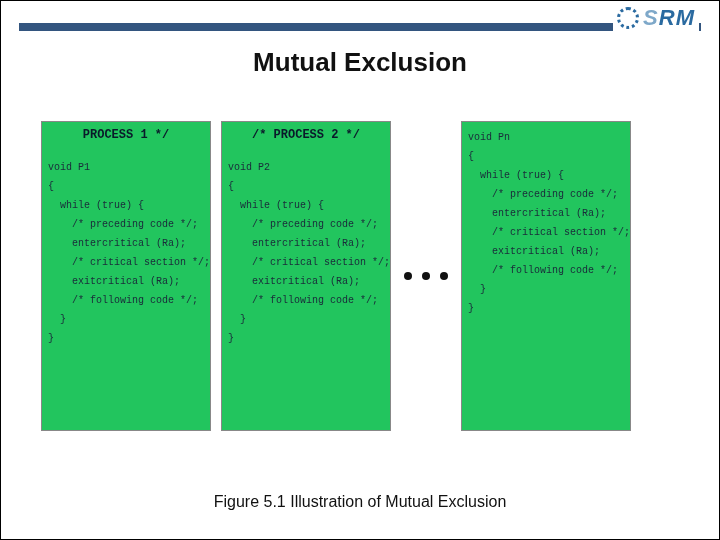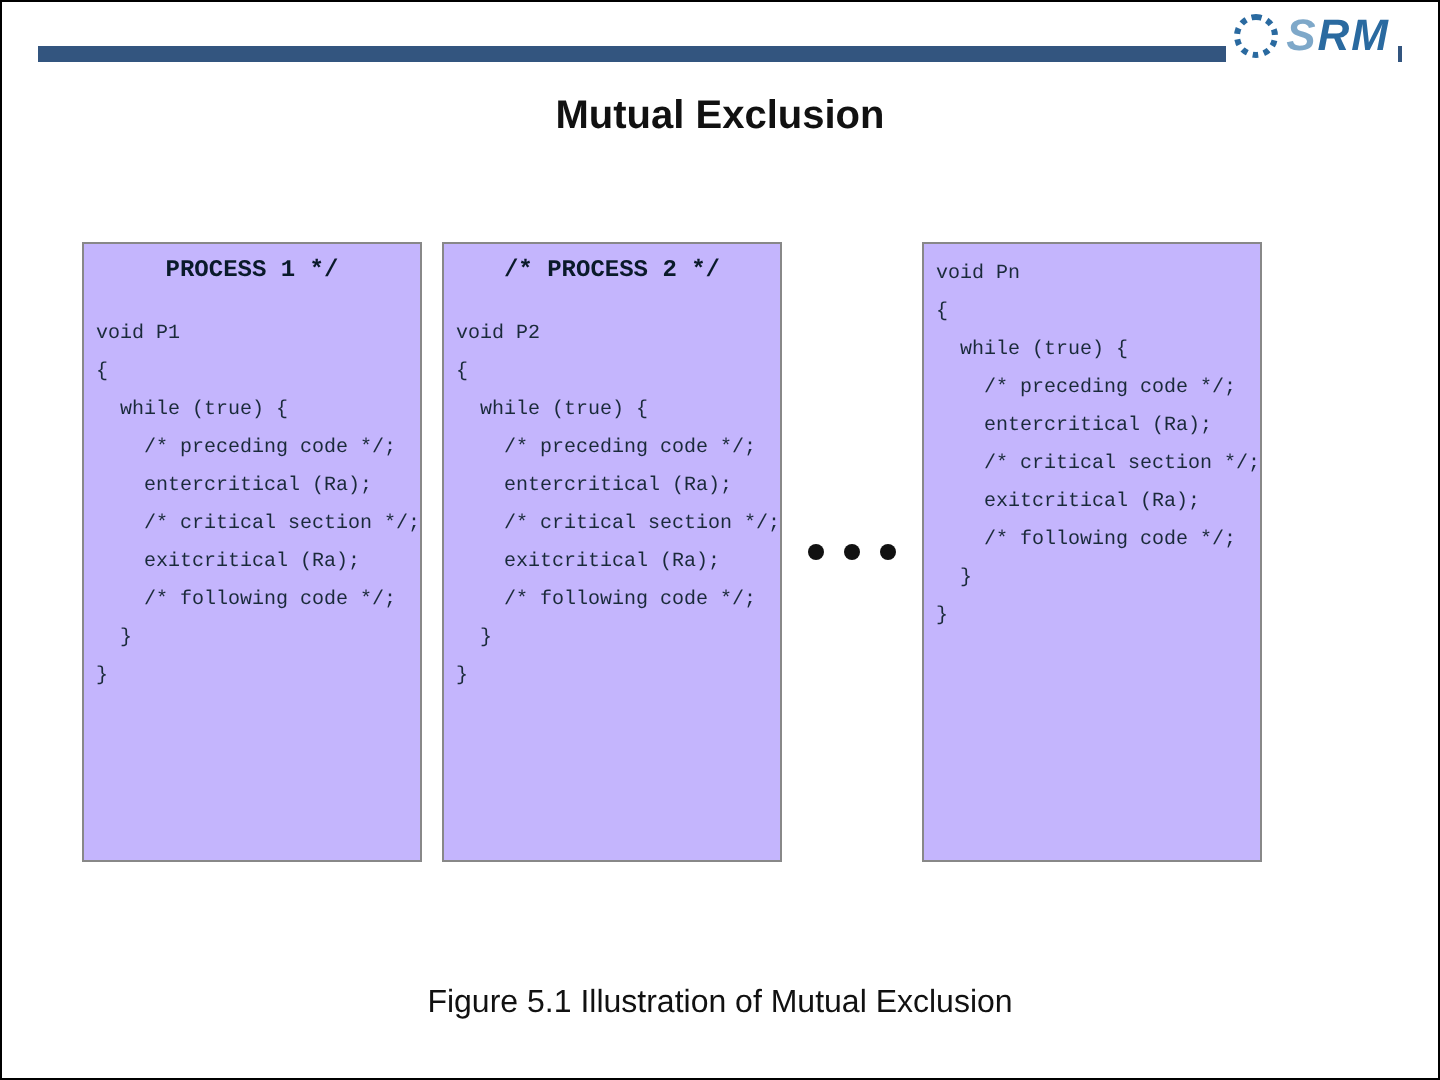--- a/index.html
+++ b/index.html
@@ -34,33 +34,33 @@
     width: 22px; height: 22px; margin-right: 4px;
     border-radius: 50%;
     border: 3px dotted #2a6aa0;
     display: inline-block;
   }
   .logo .light { color: #7ea8c9; }
   .title {
     position: absolute;
     top: 46px; left: 0; right: 0;
     text-align: center;
-    font-size: 20px;
+    font-size: 26px;
     font-weight: 700;
     color: #111;
   }
   .panels {
     position: absolute;
     top: 120px; left: 40px; right: 40px;
     display: flex;
     align-items: center;
     gap: 10px;
   }
   .panel {
-    background: #c4b5fd;
+    background: #22c55e;
     border: 1px solid #888;
     width: 170px;
     height: 310px;
     padding: 6px 6px;
   }
   .panel .hdr {
     text-align: center;
     font-family: "Courier New", monospace;
     font-size: 12px;
     font-weight: 700;

